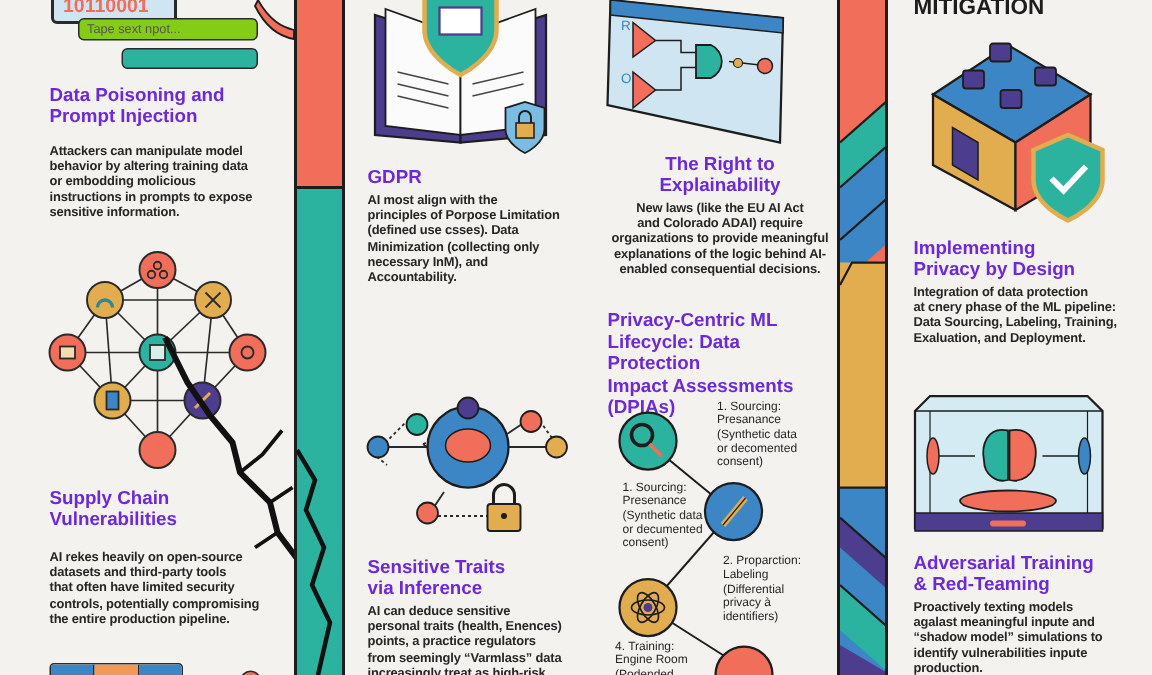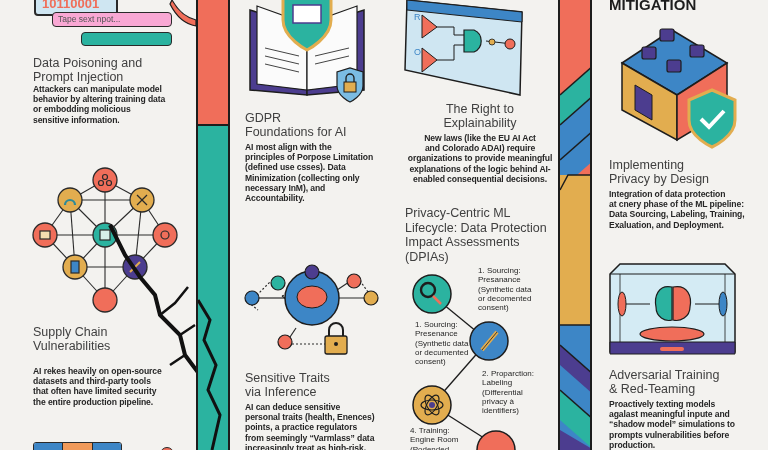--- a/index.html
+++ b/index.html
@@ -2,53 +2,54 @@
 <html><head>
 <meta charset="utf-8">
 <style>
   * { box-sizing: border-box; margin: 0; padding: 0; }
   html, body { width: 768px; height: 450px; overflow: hidden; background: #f3f2ef; }
   body { position: relative; font-family: "Liberation Sans", "DejaVu Sans", sans-serif; color: #222; }
 
   .col { position: absolute; top: 0; height: 450px; }
   .band { position: absolute; top: 0; height: 450px; border-left: 2px solid #1d1d1d; border-right: 2px solid #1d1d1d; overflow: hidden; }
 
-  .title { font-weight: 400; font-size: 12.5px; line-height: 14px; color: #404040; }
+  .title { font-weight: 700; font-size: 12.5px; line-height: 14px; color: #6d28d9; }
   .body { font-weight: 700; font-size: 8.6px; line-height: 10.2px; color: #262626; font-family: "Liberation Sans", sans-serif; letter-spacing: -0.1px; }
   .block { position: absolute; }
 
   .lifecycle-label { font-weight: 400; font-size: 8px; line-height: 9.3px; color: #262626; position: absolute; }
 
   svg { position: absolute; overflow: visible; }
 </style>
 </head>
 <body>
 
 <div class="col" style="left:0; width:191px;">
 
   <div style="position:absolute; left:34px; top:-14px; width:84px; height:30px; background:#cfe6f2; border:2px solid #2a2a2a; border-radius:4px;">
     <span style="position:absolute; left:6px; top:8px; font-size:13px; color:#f06e5a; font-weight:700;">10110001</span>
   </div>
 
-  <div style="position:absolute; left:52px; top:12px; width:120px; height:15px; background:#f9a8d4; border:1.5px solid #2a2a2a; border-radius:4px; padding-left:5px; font-size:8.5px; line-height:12px; color:#555;">
+  <div style="position:absolute; left:52px; top:12px; width:120px; height:15px; background:#84cc16; border:1.5px solid #2a2a2a; border-radius:4px; padding-left:5px; font-size:8.5px; line-height:12px; color:#555;">
     <span>Tape sext npot...</span>
   </div>
 
   <div style="position:absolute; left:81px; top:32px; width:91px; height:14px; background:#2bb3a0; border:1.5px solid #2a2a2a; border-radius:4px;"></div>
 
   <svg style="left:170px; top:0;" width="26" height="30">
     <path d="M2 0 C10 14 18 18 26 20 L26 26 C14 24 6 16 0 4 Z" fill="#f06e5a" stroke="#1d1d1d" stroke-width="1.2"></path>
   </svg>
 
   <div class="block" style="left:33px; top:56px; width:160px;">
     <div class="title"><span>Data Poisoning and</span><br><span>Prompt Injection</span></div>
-    <div class="body" style="margin-top:0;">
+    <div class="body" style="margin-top:11px;">
       <div>Attackers can manipulate model</div>
       <div>behavior by altering training data</div>
       <div>or embodding molicious</div>
+      <div>instructions in prompts to expose</div>
       <div>sensitive information.</div>
     </div>
   </div>
 
   <svg style="left:30px; top:165px;" width="150" height="150">
     <g stroke="#2a2a2a" stroke-width="1.1">
       <line x1="75" y1="15" x2="40" y2="35"></line>
         <line x1="75" y1="15" x2="112" y2="35"></line>
       <line x1="40" y1="35" x2="112" y2="35"></line>
         <line x1="75" y1="15" x2="75" y2="70"></line>
@@ -98,20 +99,21 @@
     <path d="M10 0 L25 30 L40 52 L55 70 L60 90 L80 110 L85 130 L100 150 L105 175 L115 200 L120 225" fill="none" stroke="#111" stroke-width="4"></path>
     <path d="M60 90 L75 78 L88 62 M80 110 L95 100 M100 150 L115 140 L125 120 M85 130 L70 140" fill="none" stroke="#111" stroke-width="2.5"></path>
   </svg>
 
   <div class="block" style="left:33px; top:325px; width:160px;">
     <div class="title"><span>Supply Chain</span><br><span>Vulnerabilities</span></div>
     <div class="body" style="margin-top:13px;">
       <div>AI rekes heavily on open-source</div>
       <div>datasets and third-party tools</div>
       <div>that often have limited security</div>
+      <div>controls, potentially compromising</div>
       <div>the entire production pipeline.</div>
     </div>
   </div>
 
   <div style="position:absolute; left:33px; top:442px; width:89px; height:12px; display:flex; border:1.5px solid #2a2a2a; border-radius:3px; overflow:hidden;">
     <div style="flex:1; background:#3d86c6; border-right:1.5px solid #2a2a2a;"></div>
     <div style="flex:1; background:#f09a5a; border-right:1.5px solid #2a2a2a;"></div>
     <div style="flex:1; background:#3d86c6;"></div>
   </div>
   <div style="position:absolute; left:160px; top:447px; width:14px; height:14px; border-radius:50%; background:#f06e5a; border:1.5px solid #2a2a2a;"></div>
@@ -141,21 +143,21 @@
         <line x1="70" y1="64" x2="104" y2="56"></line>
       </g>
     <path d="M38 -10 L38 20 C38 38 62 50 62 50 C62 50 86 38 86 20 L86 -10 Z" fill="#2bb3a0" stroke="#e2ad4f" stroke-width="3"></path>
     <rect x="48" y="5" width="28" height="18" fill="#fff" stroke="#4c3d8f" stroke-width="1.5"></rect>
     <path d="M92 72 L92 86 C92 96 105 102 105 102 C105 102 118 96 118 86 L118 72 L105 68 Z" fill="#7bbce3" stroke="#1d1d1d" stroke-width="1.2"></path>
     <rect x="99" y="82" width="12" height="10" fill="#e2ad4f" stroke="#1d1d1d" stroke-width="1"></rect>
     <path d="M101 82 L101 78 A4 4 0 0 1 109 78 L109 82" fill="none" stroke="#1d1d1d" stroke-width="1.3"></path>
   </svg>
 
   <div class="block" style="left:15px; top:111px; width:145px;">
-    <div class="title"><span>GDPR</span><br><span>Foundations for AI</span></div>
+    <div class="title"><span>GDPR</span><br></div>
     <div class="body" style="margin-top:3px;">
       <div>AI most align with the</div>
       <div>principles of Porpose Limitation</div>
       <div>(defined use csses). Data</div>
       <div>Minimization (collecting only</div>
       <div>necessary InM), and</div>
       <div>Accountability.</div>
     </div>
   </div>
 
@@ -347,17 +349,17 @@
     <polygon points="0,80 125,80 125,92 0,92" fill="#4c3d8f" stroke="#1d1d1d" stroke-width="1"></polygon>
     <rect x="50" y="85" width="24" height="4" rx="2" fill="#f06e5a"></rect>
   </svg>
 
   <div class="block" style="left:17px; top:368px; width:158px;">
     <div class="title"><span>Adversarial Training</span><br><span>&amp; Red-Teaming</span></div>
     <div class="body" style="margin-top:3px;">
       <div>Proactively texting models</div>
       <div>agalast meaningful inpute and</div>
       <div>“shadow model” simulations to</div>
-      <div>prompts vulnerabilities before</div>
+      <div>identify vulnerabilities inpute</div>
       <div>production.</div>
     </div>
   </div>
 </div>
 
 </body></html>

